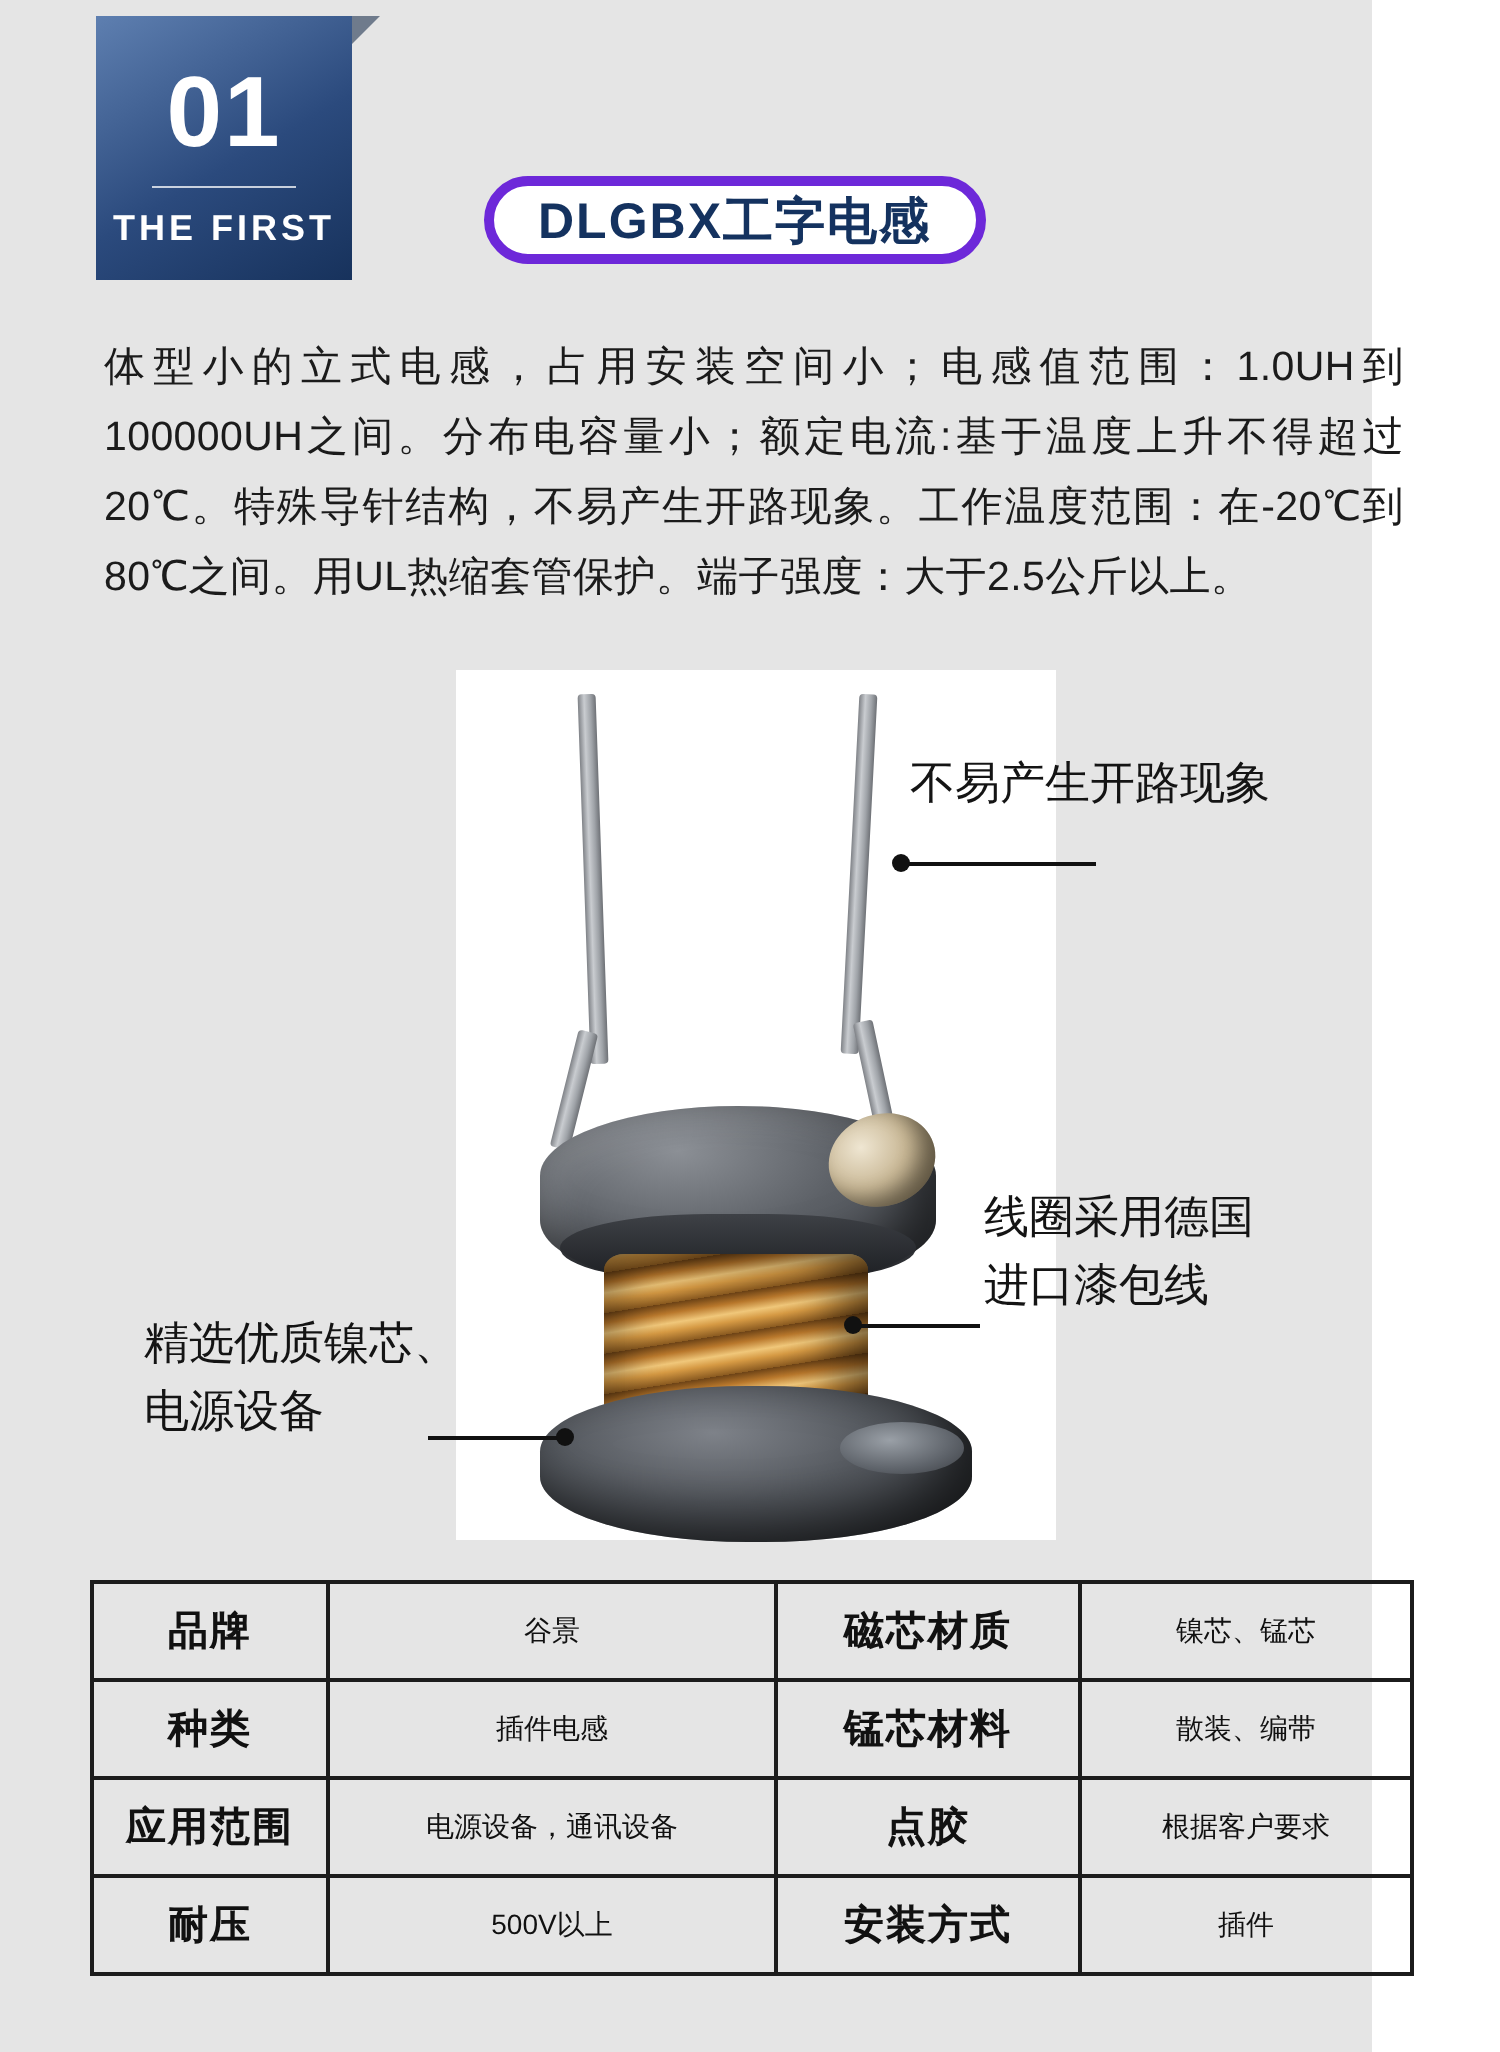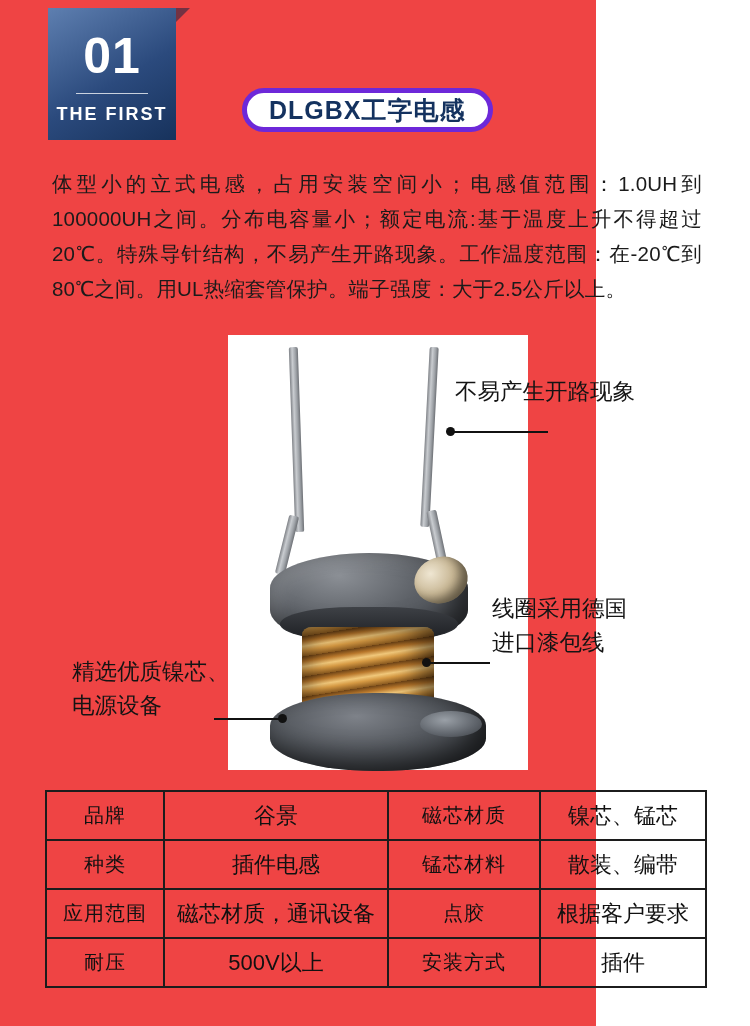--- a/index.html
+++ b/index.html
@@ -5,22 +5,22 @@
   * { box-sizing: border-box; }
   html, body {
     margin: 0; padding: 0;
     width: 750px; height: 1026px;
     background: #ffffff;
     font-family: "Liberation Sans", sans-serif;
     overflow: hidden;
   }
   .page {
     position: relative;
-    width: 596px; height: 1026px;
-    background: #ef4444;
+    width: 686px; height: 1026px;
+    background: #e5e5e5;
   }
 
   
   .header {
     position: absolute;
     left: 0; top: 0;
     width: 750px; height: 145px;
   }
   .badge {
     position: absolute;
@@ -215,26 +215,26 @@
   table {
     border-collapse: collapse;
     width: 660px;
     table-layout: fixed;
   }
   td {
     border: 2px solid #1c1c1c;
     height: 49px;
     text-align: center;
     vertical-align: middle;
-    font-size: 22px;
+    font-size: 14px;
     color: #111;
     padding: 0 4px;
   }
   td.key {
-    font-weight: normal;
+    font-weight: bold;
     font-size: 20px;
     letter-spacing: 1px;
   }
   col.c-k1 { width: 118px; }
   col.c-v1 { width: 224px; }
   col.c-k2 { width: 152px; }
   col.c-v2 { width: 166px; }
 </style>
 </head>
 <body>
@@ -298,21 +298,21 @@
           <td>镍芯、锰芯</td>
         </tr>
         <tr>
           <td class="key">种类</td>
           <td>插件电感</td>
           <td class="key">锰芯材料</td>
           <td>散装、编带</td>
         </tr>
         <tr>
           <td class="key">应用范围</td>
-          <td>磁芯材质，通讯设备</td>
+          <td>电源设备，通讯设备</td>
           <td class="key">点胶</td>
           <td>根据客户要求</td>
         </tr>
         <tr>
           <td class="key">耐压</td>
           <td>500V以上</td>
           <td class="key">安装方式</td>
           <td>插件</td>
         </tr>
       </tbody>

